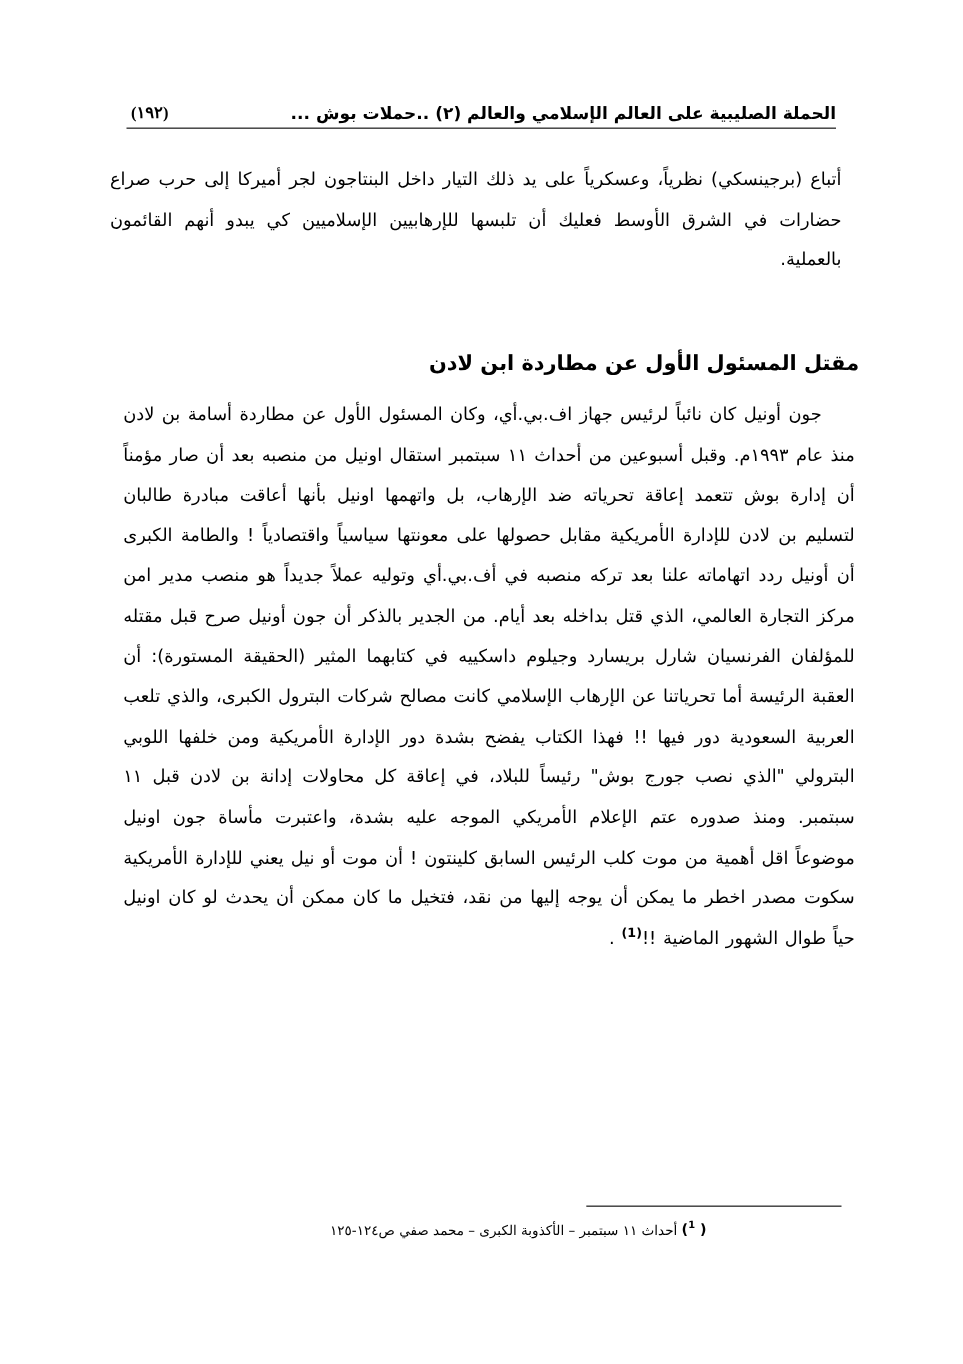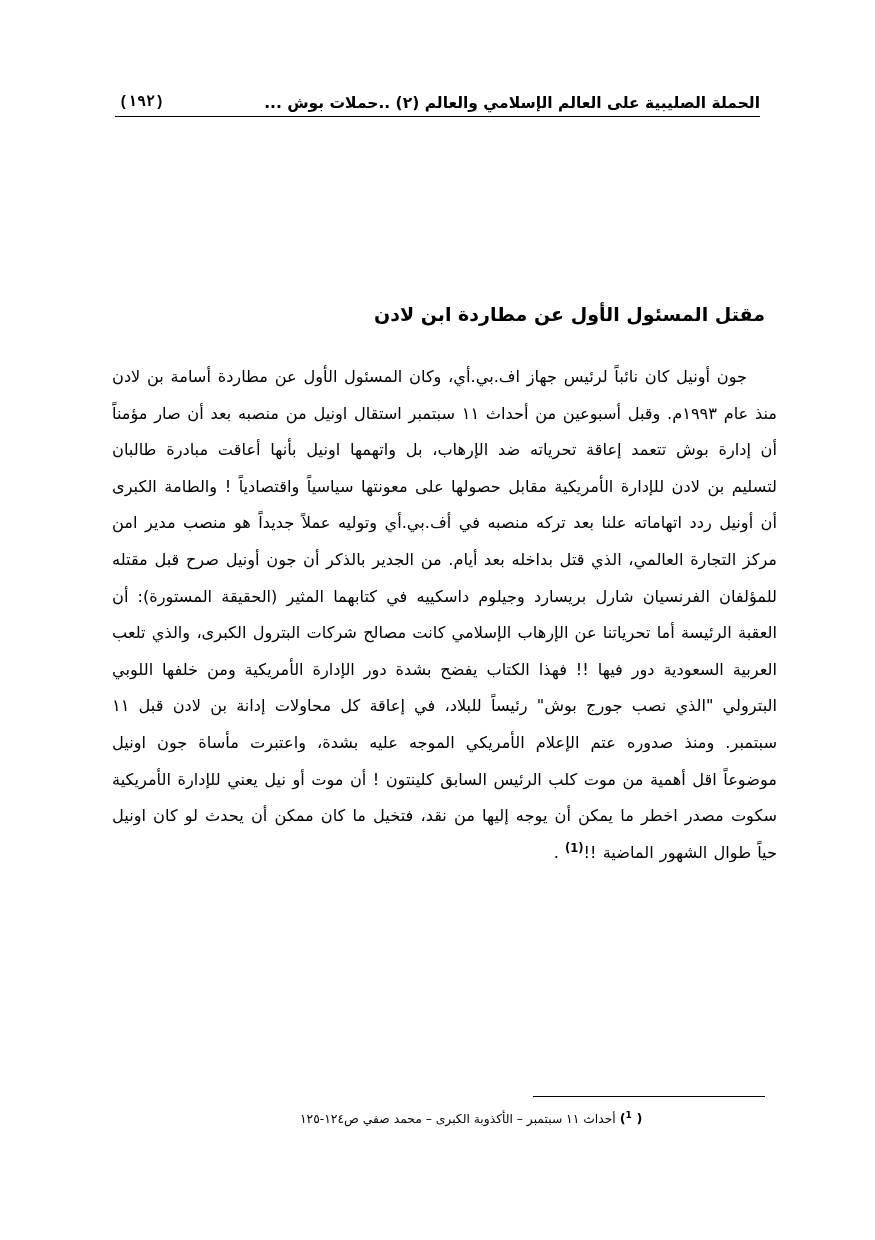--- a/index.html
+++ b/index.html
@@ -36,21 +36,21 @@
   .header-title {
     font-family: "DejaVu Sans", sans-serif;
     font-weight: bold;
     font-size: 15.5px;
     line-height: 26px;
     white-space: nowrap;
     letter-spacing: -0.3px;
     margin-left: 12px;
   }
   .header-page {
-    font-family: Liberation Mono, monospace;
+    font-family: Liberation Serif, serif;
     font-weight: bold;
     font-size: 15px;
     line-height: 26px;
     padding-left: 4px;
     white-space: nowrap;
   }
   .body-text {
     position: absolute;
     left: 100px;
     width: 665px;
@@ -124,22 +124,25 @@
 </head>
 <body>
 
 <div class="page">
 
   <div class="running-header">
     <span class="header-title">الحملة الصليبية على العالم الإسلامي والعالم (٢) ..حملات بوش ...</span>
     <span class="header-page">(١٩٢)</span>
   </div>
 
+  <p class="body-text para-intro" style="margin:0;">
+    <span>أتباع (برجينسكي) نظرياً، وعسكرياً على يد ذلك التيار داخل البنتاجون لجر أميركا إلى حرب صراع حضارات في الشرق الأوسط فعليك أن تلبسها للإرهابيين الإسلاميين كي يبدو أنهم القائمون بالعملية.</span>
+  </p>
 
-  <h2 class="section-heading" style="margin:0;">مقتل المسئول الأول عن مطاردة ابن لادن</h2>
+  <h2 class="section-heading" style="margin:16px;">مقتل المسئول الأول عن مطاردة ابن لادن</h2>
 
   <p class="body-text para-main" style="margin:12px;">
     <span class="first-line-indent"></span><span>جون أونيل كان نائباً لرئيس جهاز اف.بي.أي، وكان المسئول الأول عن مطاردة أسامة بن لادن منذ عام ١٩٩٣م. وقبل أسبوعين من أحداث ١١ سبتمبر استقال اونيل من منصبه بعد أن صار مؤمناً أن إدارة بوش تتعمد إعاقة تحرياته ضد الإرهاب، بل واتهمها اونيل بأنها أعاقت مبادرة طالبان لتسليم بن لادن للإدارة الأمريكية مقابل حصولها على معونتها سياسياً واقتصادياً ! والطامة الكبرى أن أونيل ردد اتهاماته علنا بعد تركه منصبه في أف.بي.أي وتوليه عملاً جديداً هو منصب مدير امن مركز التجارة العالمي، الذي قتل بداخله بعد أيام. من الجدير بالذكر أن جون أونيل صرح قبل مقتله للمؤلفان الفرنسيان شارل بريسارد وجيلوم داسكييه في كتابهما المثير (الحقيقة المستورة): أن العقبة الرئيسة أما تحرياتنا عن الإرهاب الإسلامي كانت مصالح شركات البترول الكبرى، والذي تلعب العربية السعودية دور فيها !! فهذا الكتاب يفضح بشدة دور الإدارة الأمريكية ومن خلفها اللوبي البترولي "الذي نصب جورج بوش" رئيساً للبلاد، في إعاقة كل محاولات إدانة بن لادن قبل ١١ سبتمبر. ومنذ صدوره عتم الإعلام الأمريكي الموجه عليه بشدة، واعتبرت مأساة جون اونيل موضوعاً اقل أهمية من موت كلب الرئيس السابق كلينتون ! أن موت أو نيل يعني للإدارة الأمريكية سكوت مصدر اخطر ما يمكن أن يوجه إليها من نقد، فتخيل ما كان ممكن أن يحدث لو كان اونيل حياً طوال الشهور الماضية !!</span><sup class="fn-ref">(1)</sup> <span>.</span>
   </p>
 
   <div class="footnote-rule"></div>
 
   <div class="footnote">
     <span class="footnote-marker"><span>(</span> <sup>1</sup><span>)</span></span>
     <span>أحداث ١١ سبتمبر – الأكذوبة الكبرى – محمد صفي ص١٢٤-١٢٥</span>

